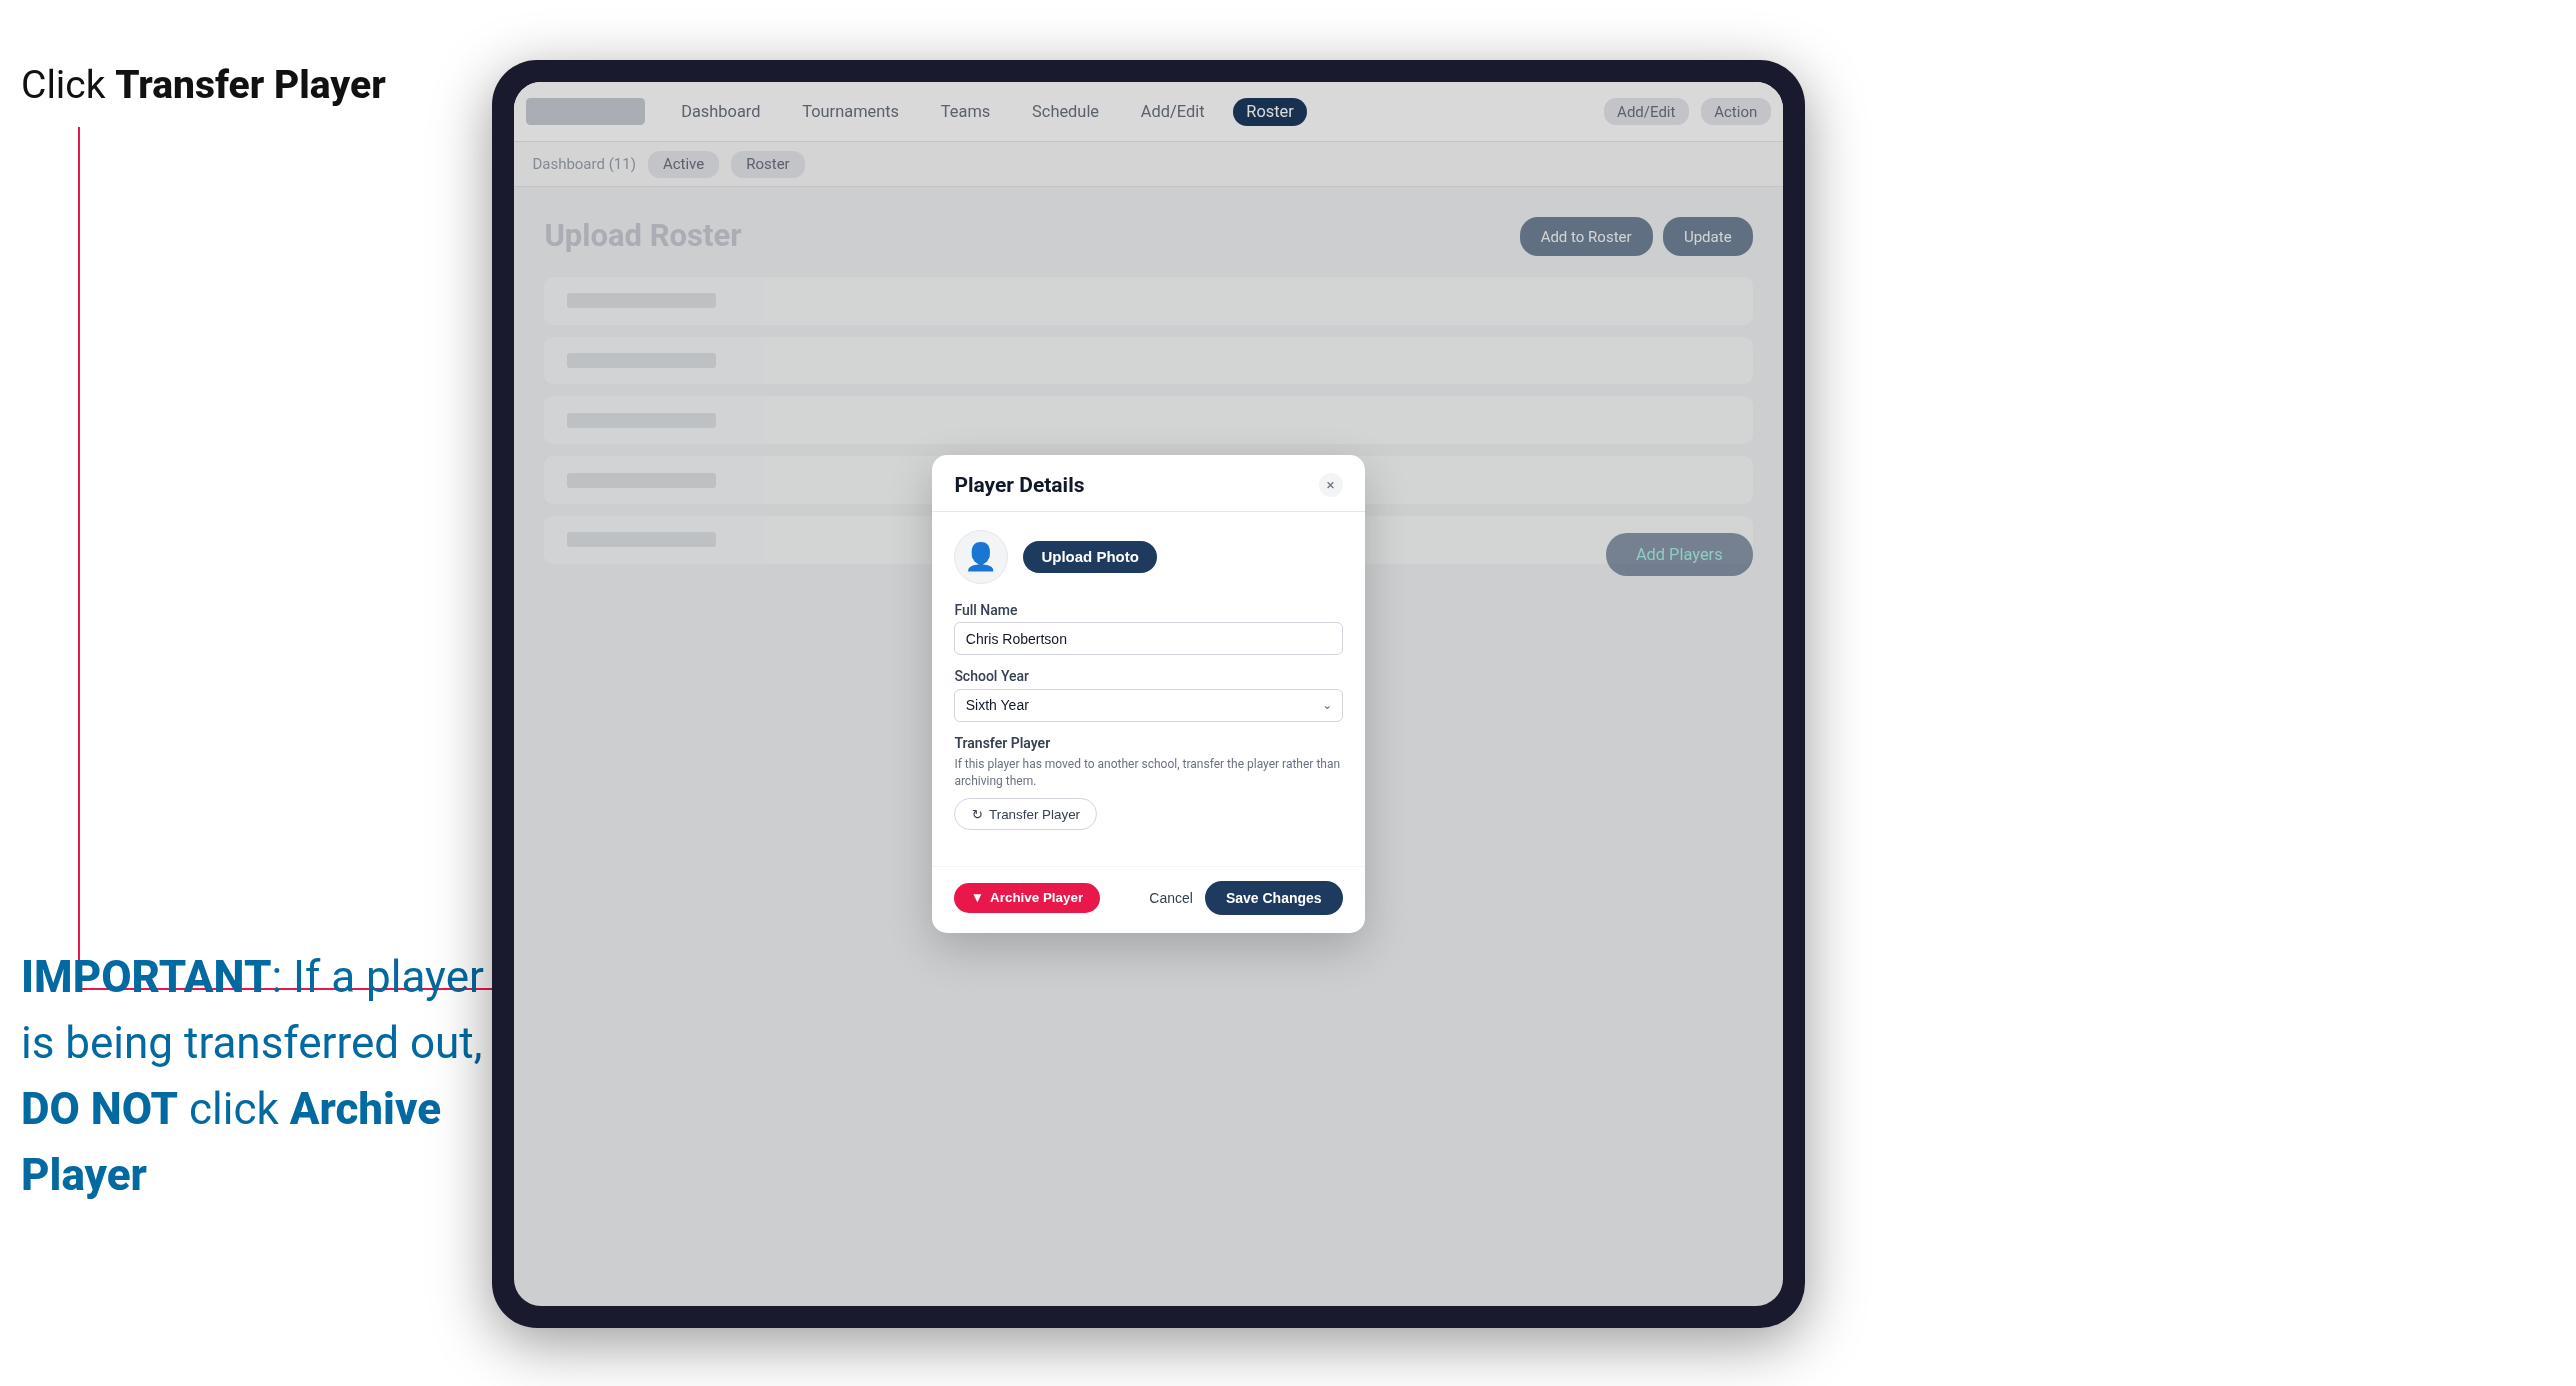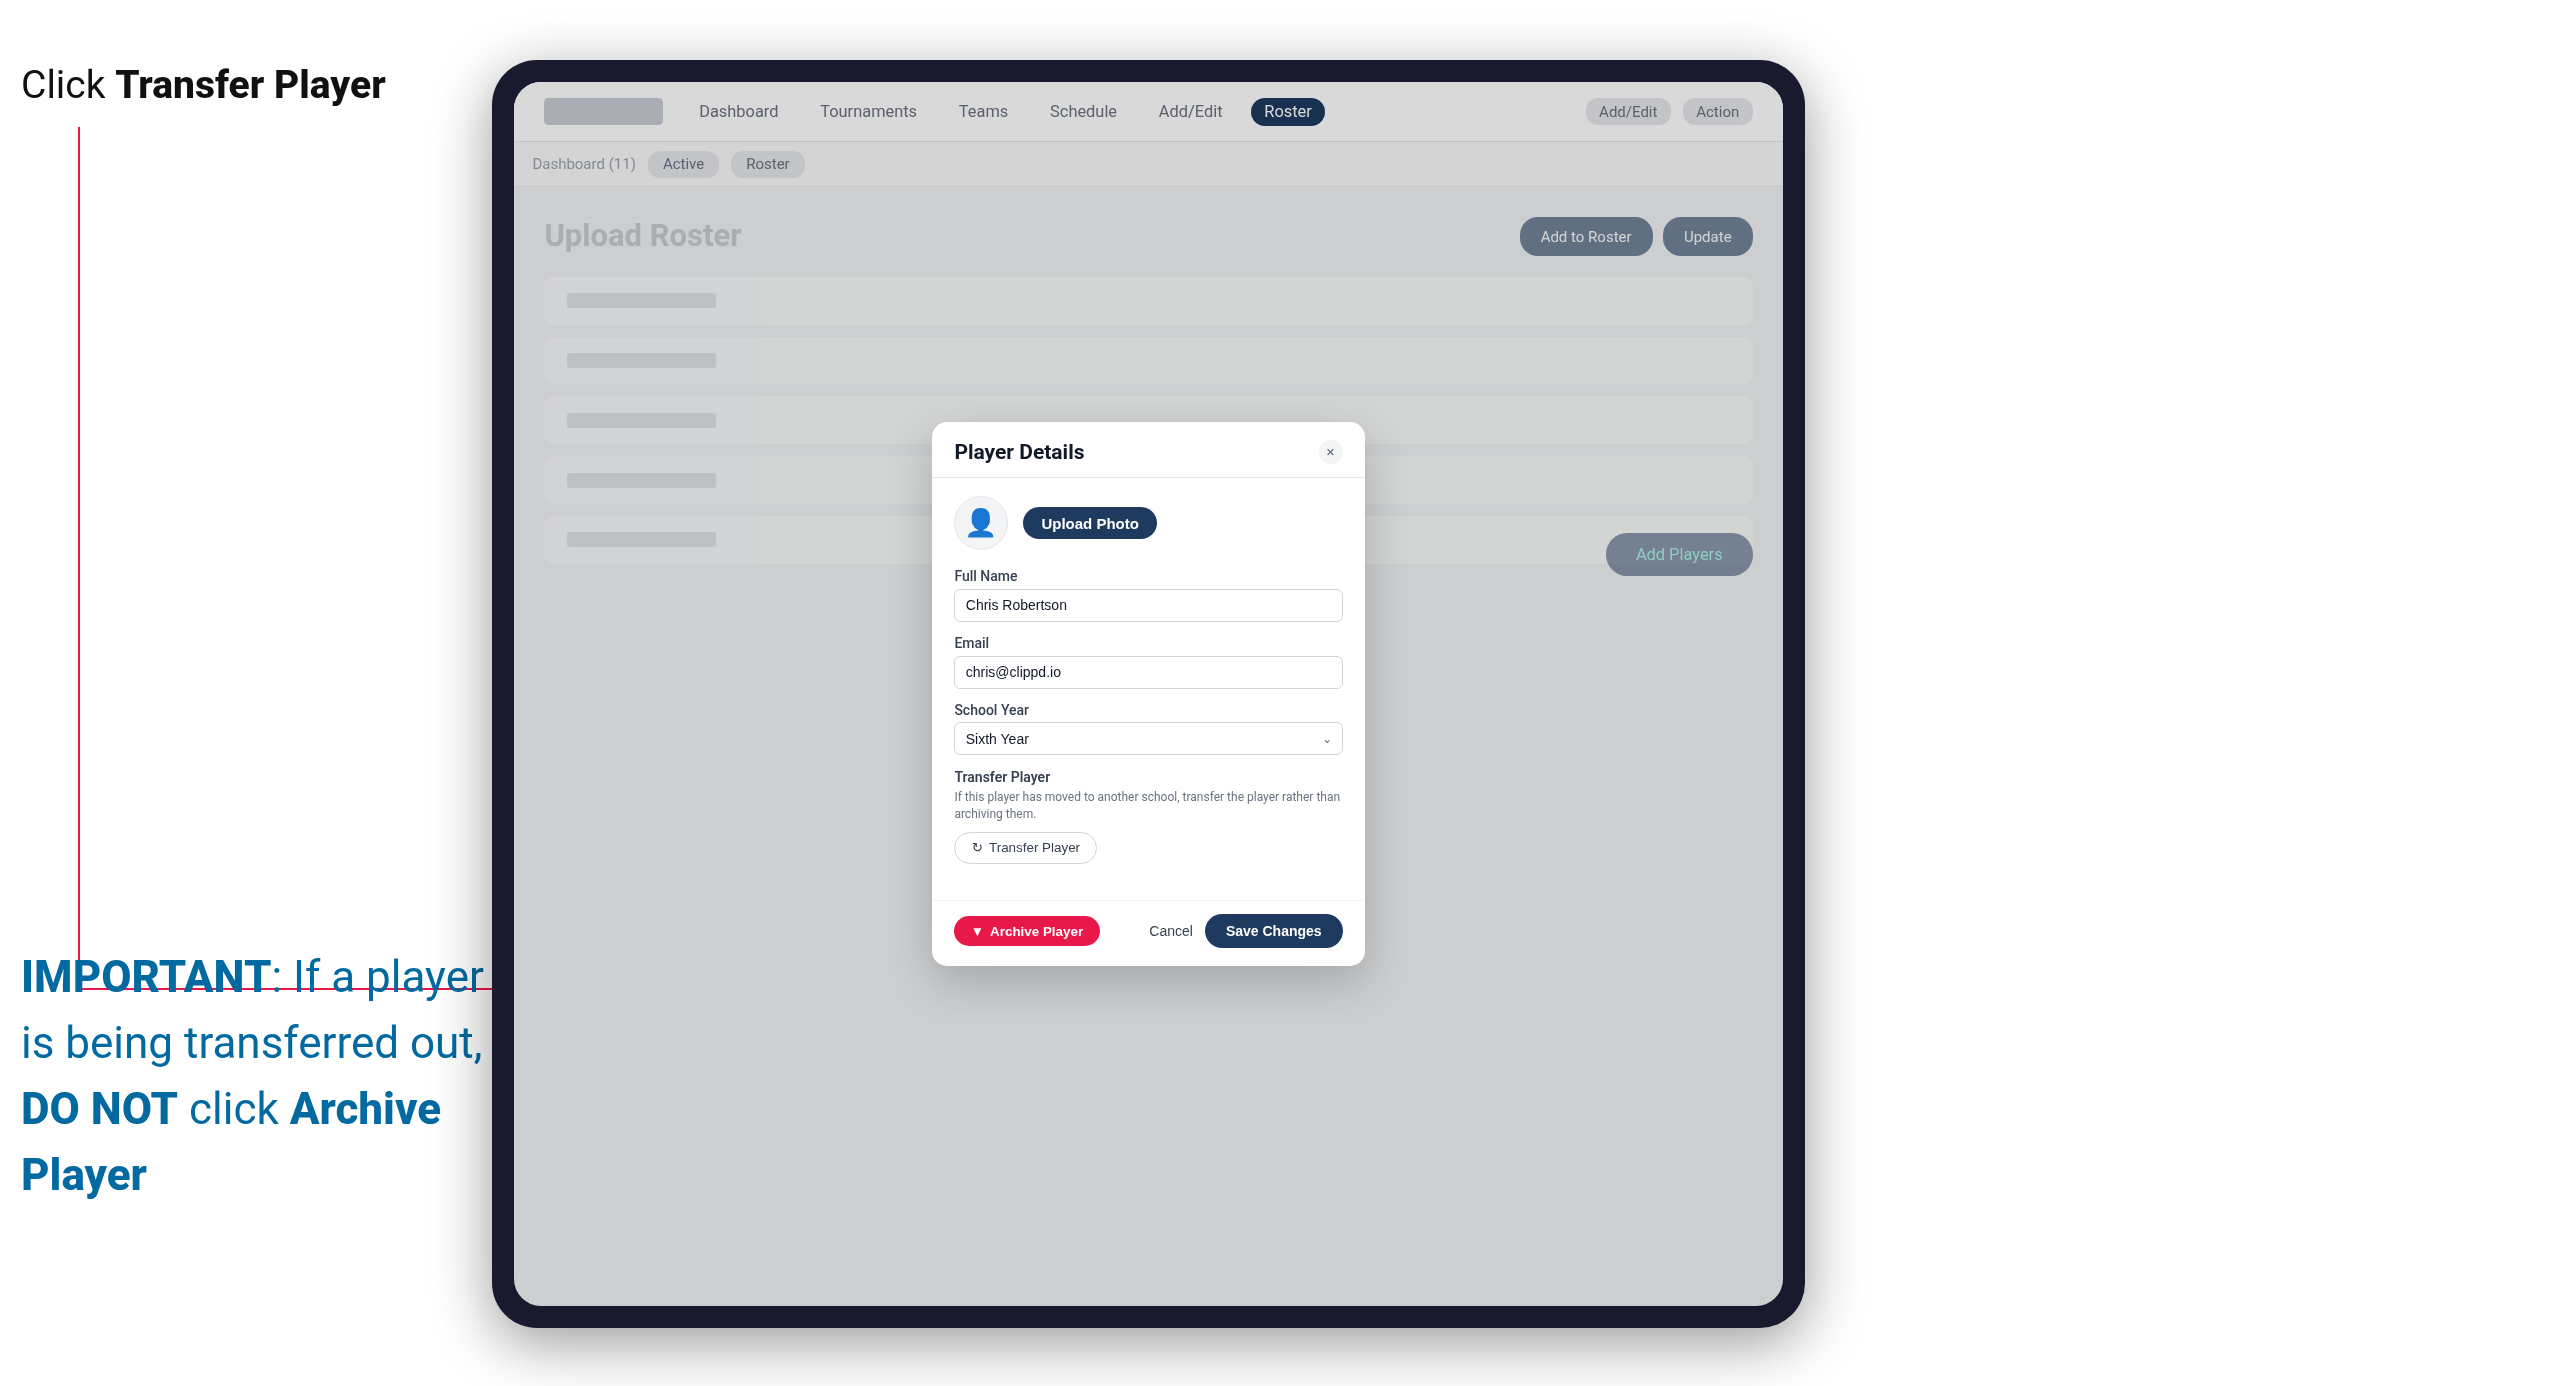--- a/index.html
+++ b/index.html
@@ -89,21 +89,21 @@
       overflow: hidden;
       position: relative;
     }
 
     
     .app-header {
       background: #ffffff;
       height: 60px;
       display: flex;
       align-items: center;
-      padding: 0 30px;
+      padding: 0 12px;
       border-bottom: 0.7px solid #e5e7eb;
       gap: 22.4px;
     }
     .app-logo {
       width: 119px;
       height: 27px;
       background: #c8cdd4;
       border-radius: 4.5px;
     }
     .app-nav {
@@ -503,24 +503,20 @@
             </div>
             <button class="upload-photo-btn">Upload Photo</button>
           </div>
 
           <div class="form-group">
             <label class="form-label">Full Name</label>
             <input class="form-input" type="text" value="Chris Robertson" style="">
           </div>
 
 
-          <div class="form-group">
-            <label class="form-label">Email</label>
-            <input class="form-input" type="email" value="chris@clippd.io" style="">
-          </div>
 
           <div class="form-group">
             <label class="form-label">School Year</label>
             <div class="form-select-wrapper">
               <select class="form-select">
                 <option>First Year</option>
                 <option>Second Year</option>
                 <option>Third Year</option>
                 <option>Fourth Year</option>
                 <option>Fifth Year</option>

